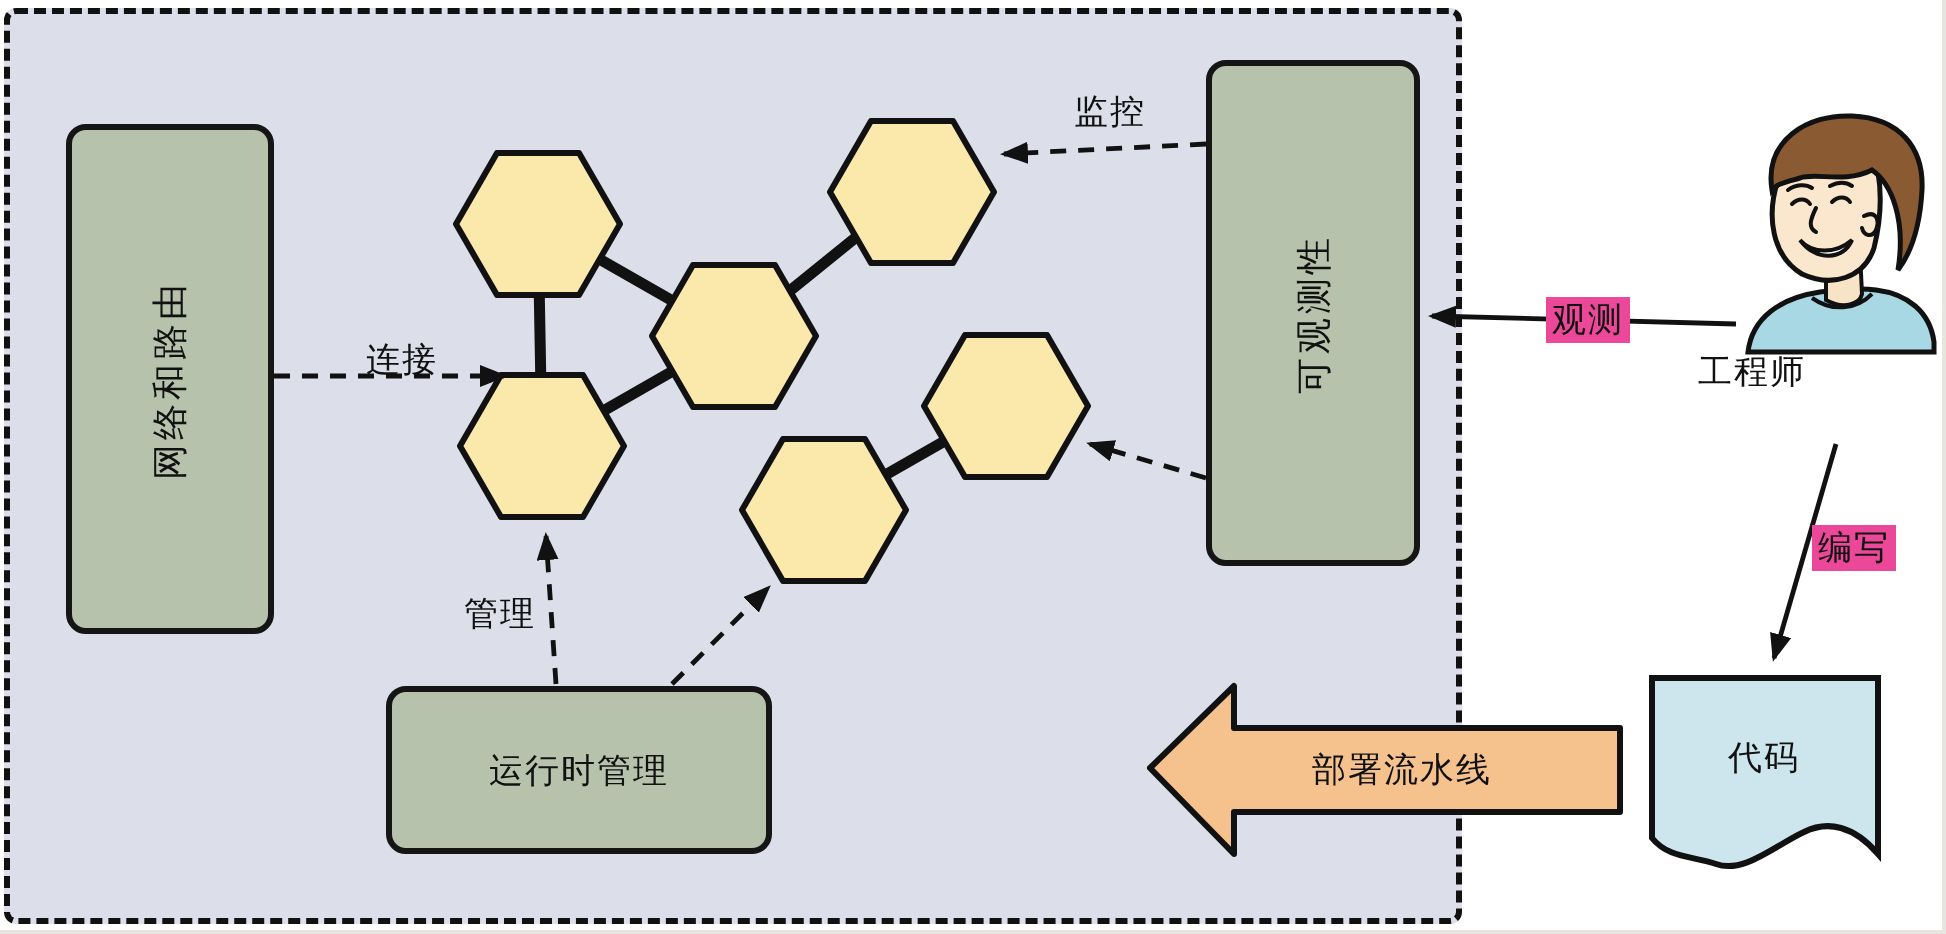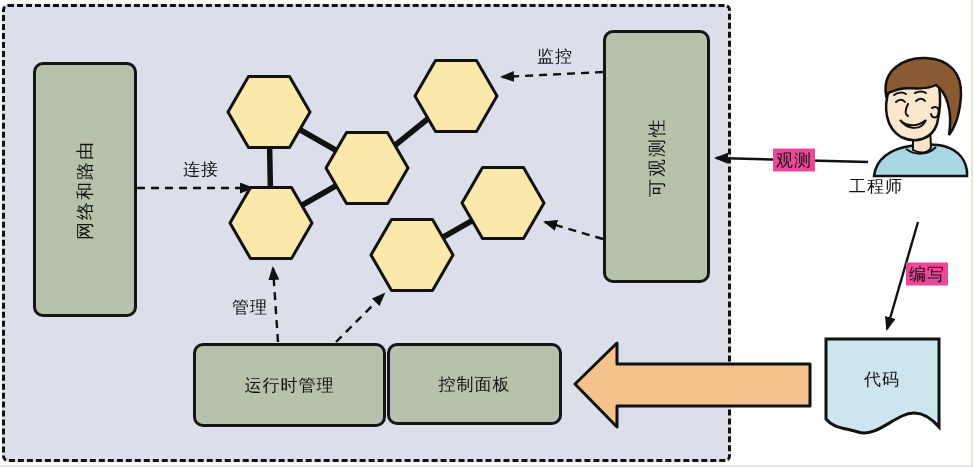--- a/index.html
+++ b/index.html
@@ -105,34 +105,32 @@
   </div>
 
   <div class="gbox" style="left:603px;top:30px;width:107px;height:253px;">
     <span class="vlabel">可观测性</span>
   </div>
 
   <div class="gbox" style="left:193px;top:343px;width:193px;height:84px;">
     <span class="hlabel">运行时管理</span>
   </div>
 
-  <div class="gbox" style="left:387px;top:343px;width:175px;height:82px;">
-    <span class="hlabel">控制面板</span>
-  </div>
 
 
-  <div class="lbl" style="left:201px;top:169px;text-align:center;">连接</div>
+  <div class="lbl" style="left:201px;top:180px;text-align:center;">连接</div>
 
   <div class="lbl" style="left:555px;top:56px;font-family:Liberation Mono, monospace;">监控</div>
 
   <div class="lbl" style="left:250px;top:307px;">管理</div>
 
   <div class="lbl onwhite" style="left:794px;top:160px;">观测</div>
 
   <div class="lbl onwhite" style="left:900px;top:274px;margin-left:27px;">编写</div>
 
+  <div class="lbl" style="left:701px;top:385px;z-index:22;">部署流水线</div>
 
   <div class="lbl" style="left:882px;top:379px;">代码</div>
 
   <div class="lbl" style="left:876px;top:186px;">工程师</div>
 
 
 </div>
 
 </body></html>

